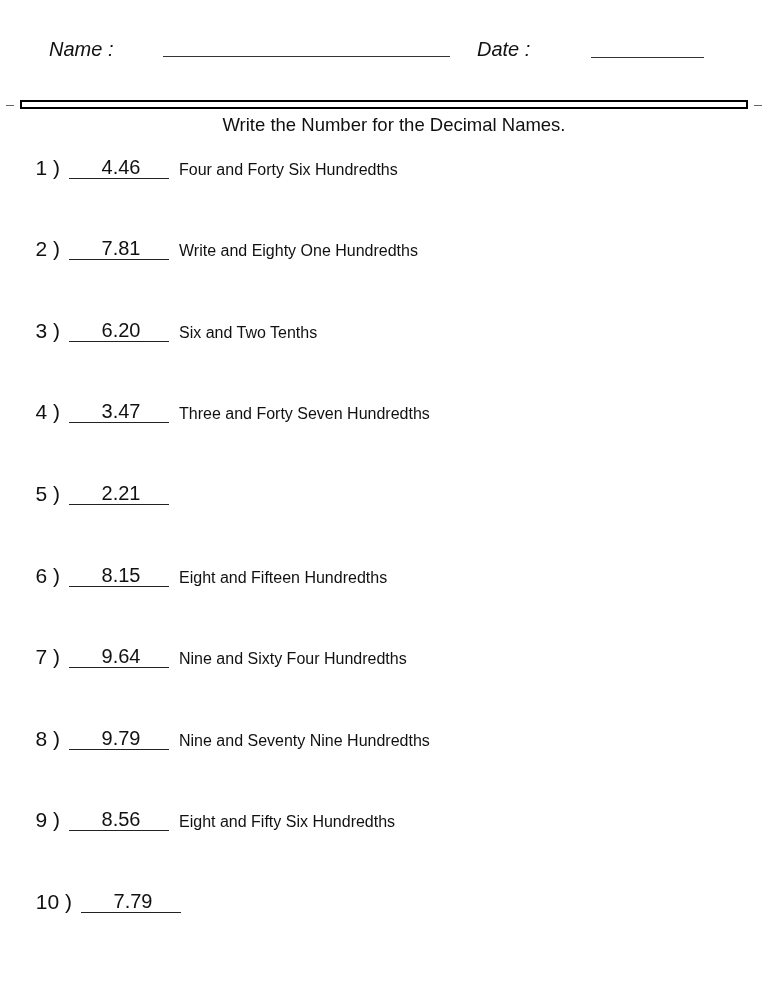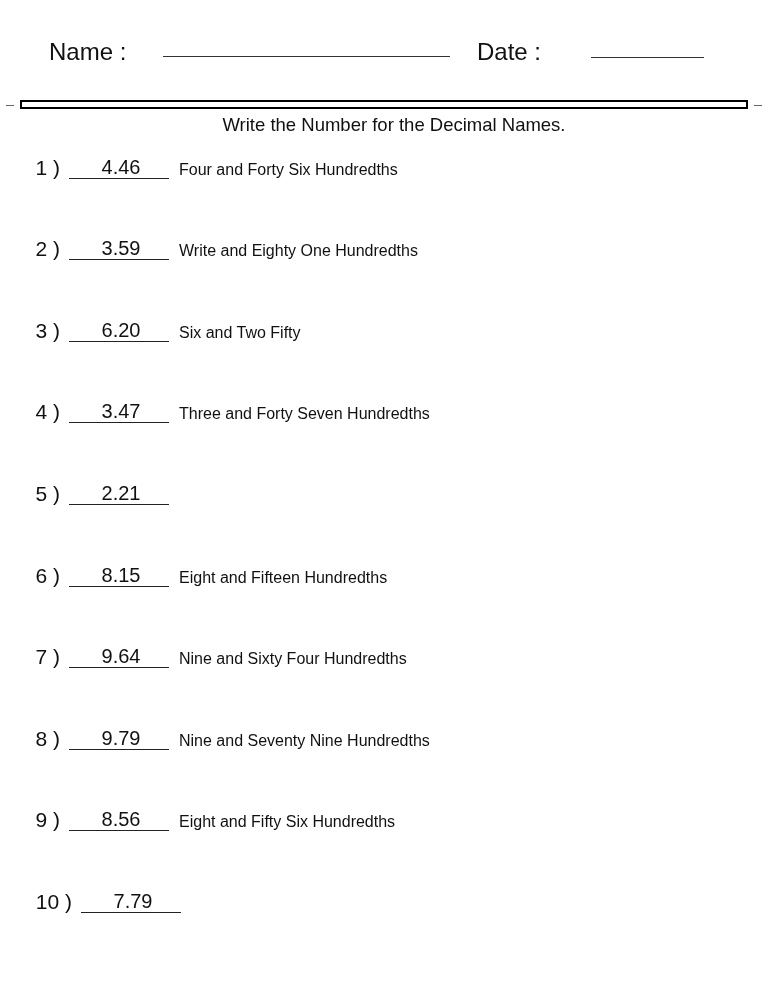--- a/index.html
+++ b/index.html
@@ -1,20 +1,20 @@
 <!DOCTYPE html>
 <html><head>
 <meta charset="utf-8">
 <style>
   html, body { margin: 0; padding: 0; }
   body {
     width: 768px; height: 994px; background: #ffffff; position: relative; overflow: hidden;
     font-family: "Liberation Sans", sans-serif; color: #111;
   }
-  .hdr-label { position: absolute; font-size: 24px; top: 38px; }
+  .hdr-label { position: absolute; font-size: 20px; top: 38px; font-style: italic; }
   .hdr-line { position: absolute; height: 0; border-bottom: 1.5px solid #333; }
   .rule-dash { position: absolute; top: 105px; width: 8px; height: 0; border-bottom: 1px solid #666; }
   .double-rule {
     position: absolute; left: 20px; top: 100px; width: 724px; height: 5px;
     border: 2px solid #000; background: #fff;
   }
   .instructions {
     position: absolute; top: 114px; left: 0; width: 788px; text-align: center;
     font-size: 18.5px;
   }
@@ -44,27 +44,27 @@
 <div class="instructions">Write the Number for the Decimal Names.</div>
 
 <div>
   <div class="problem" style="top:156px;">
     <span class="pnum">1 )</span>
     <div class="answer"><span>4.46</span></div>
     <span class="pname">Four and Forty Six Hundredths</span>
   </div>
   <div class="problem" style="top:237px;">
     <span class="pnum">2 )</span>
-    <div class="answer"><span>3.59</span></div>
+    <div class="answer"><span>7.81</span></div>
     <span class="pname">Write and Eighty One Hundredths</span>
   </div>
   <div class="problem" style="top:319px;">
     <span class="pnum">3 )</span>
     <div class="answer"><span>6.20</span></div>
-    <span class="pname">Six and Two Fifty</span>
+    <span class="pname">Six and Two Tenths</span>
   </div>
   <div class="problem" style="top:400px;">
     <span class="pnum">4 )</span>
     <div class="answer"><span>3.47</span></div>
     <span class="pname">Three and Forty Seven Hundredths</span>
   </div>
   <div class="problem" style="top:482px;">
     <span class="pnum">5 )</span>
     <div class="answer"><span>2.21</span></div>
   </div>

